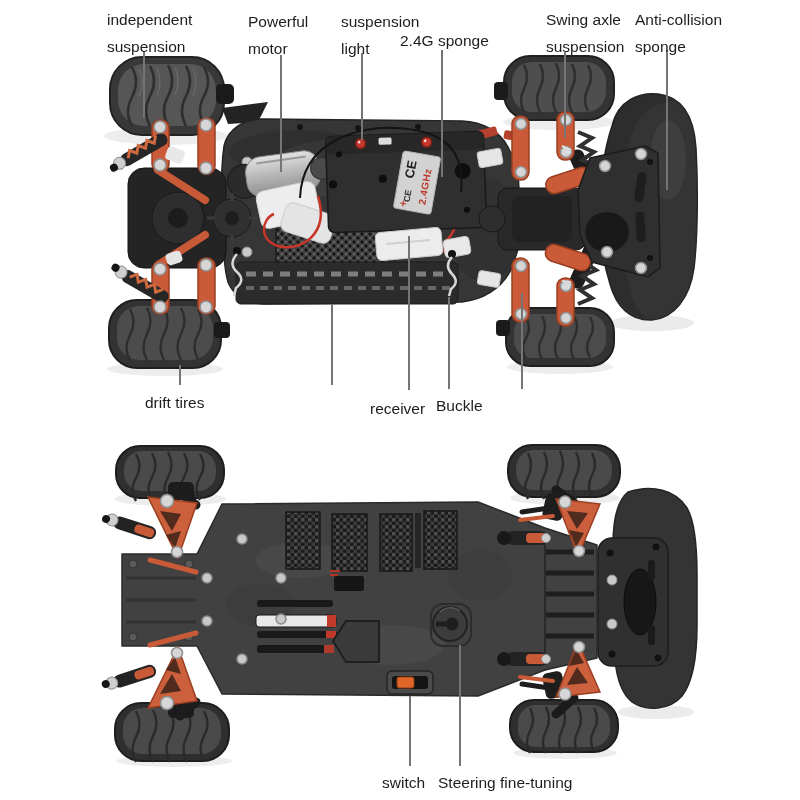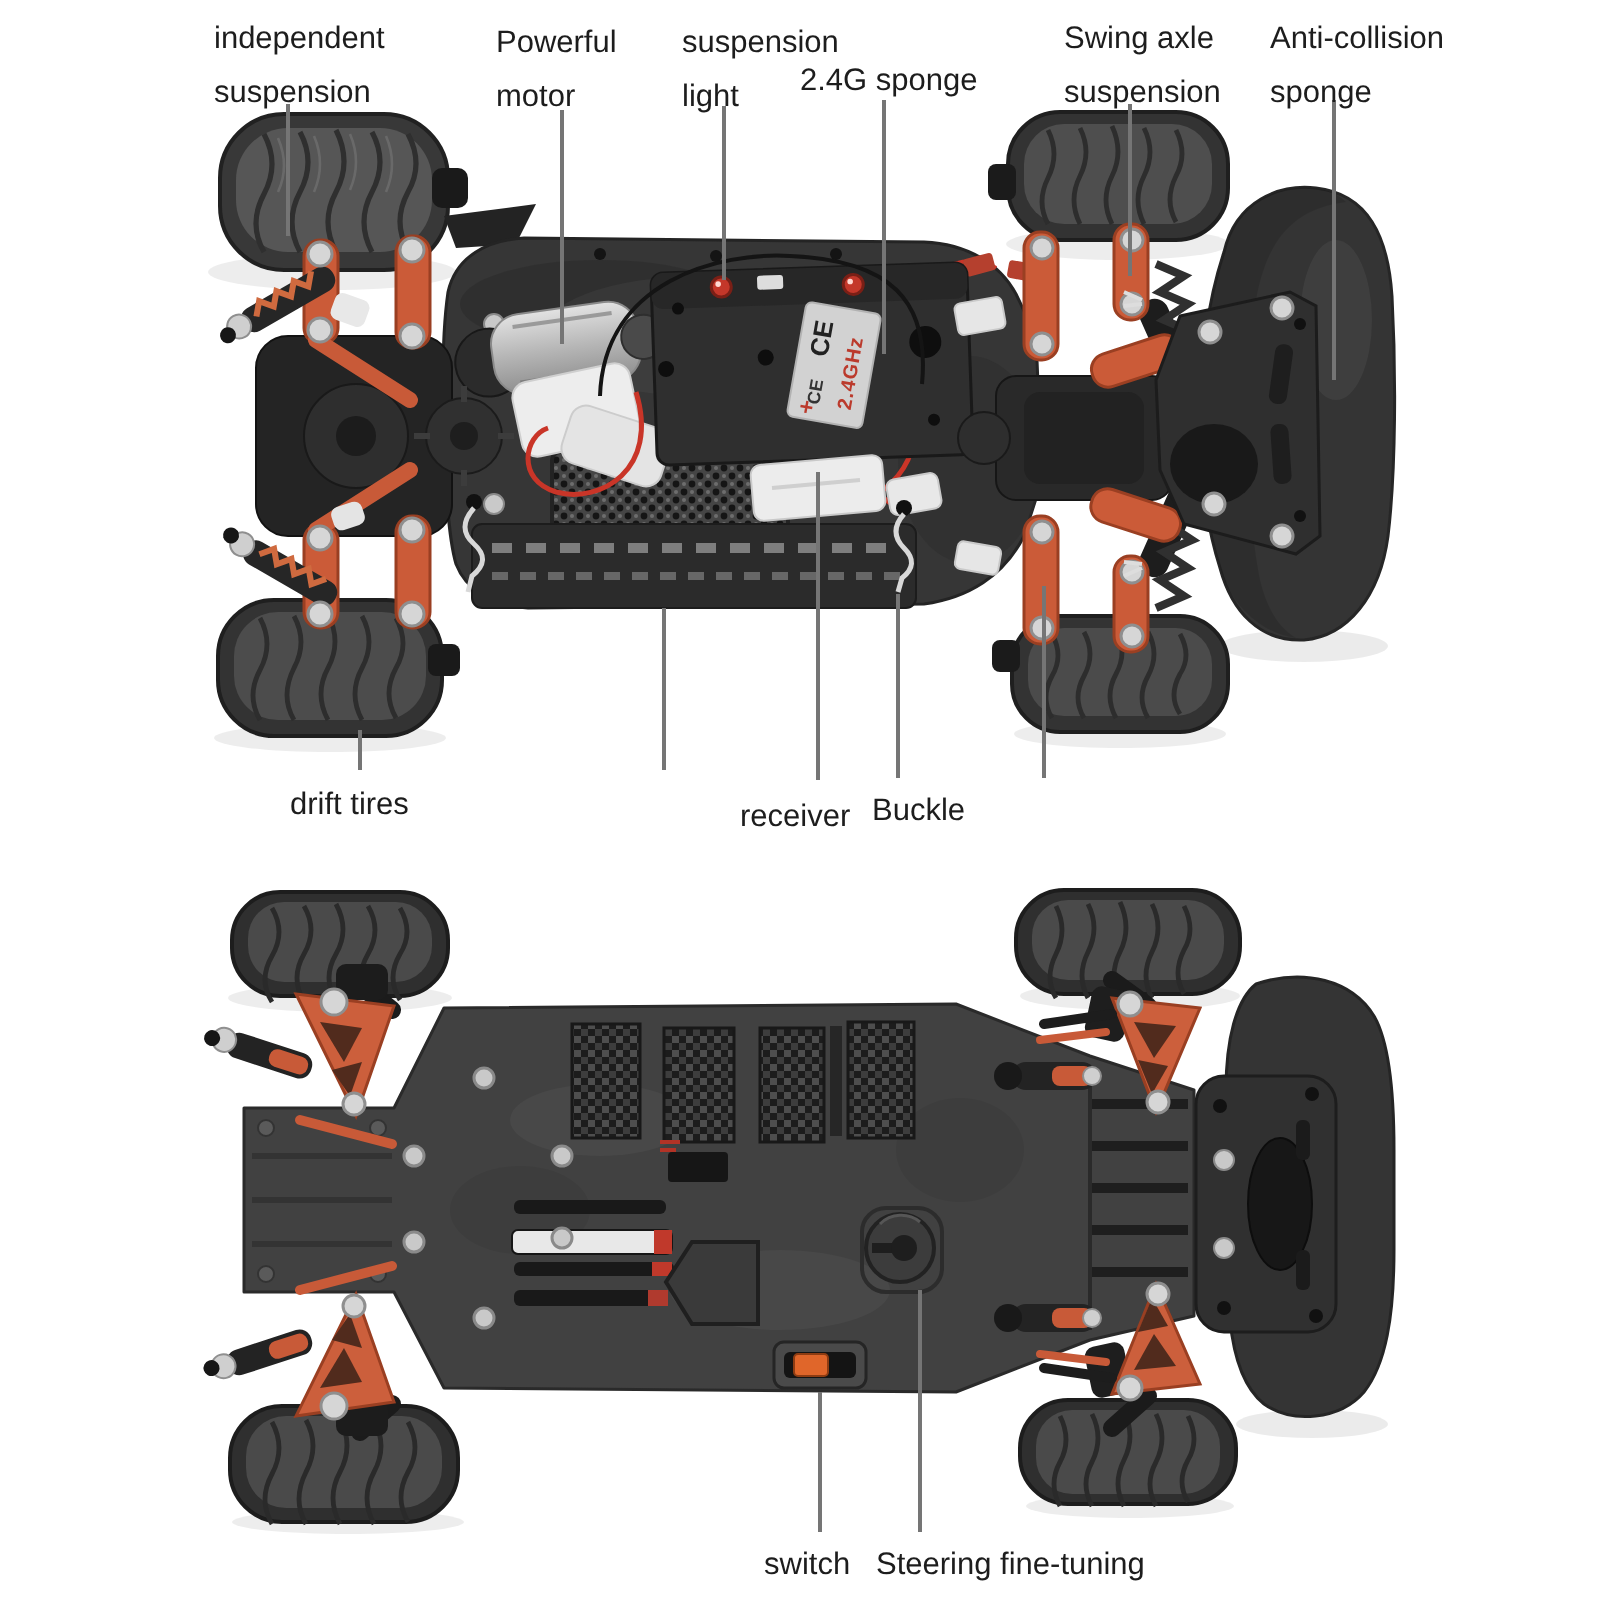--- a/index.html
+++ b/index.html
@@ -436,21 +436,21 @@
     <span>Powerful</span>
     <span>motor</span>
   </div>
   <div class="co" style="left:341px;top:8px">
     <span>suspension</span>
     <span>light</span>
   </div>
   <div class="co" style="left:400px;top:27px">
     <span>2.4G sponge</span>
   </div>
-  <div class="co" style="left:532px;top:6px">
+  <div class="co" style="left:546px;top:6px">
     <span>Swing axle</span>
     <span>suspension</span>
   </div>
   <div class="co" style="left:635px;top:6px">
     <span>Anti-collision</span>
     <span>sponge</span>
   </div>
   <div class="co" style="left:145px;top:389px">
     <span>drift tires</span>
   </div>

